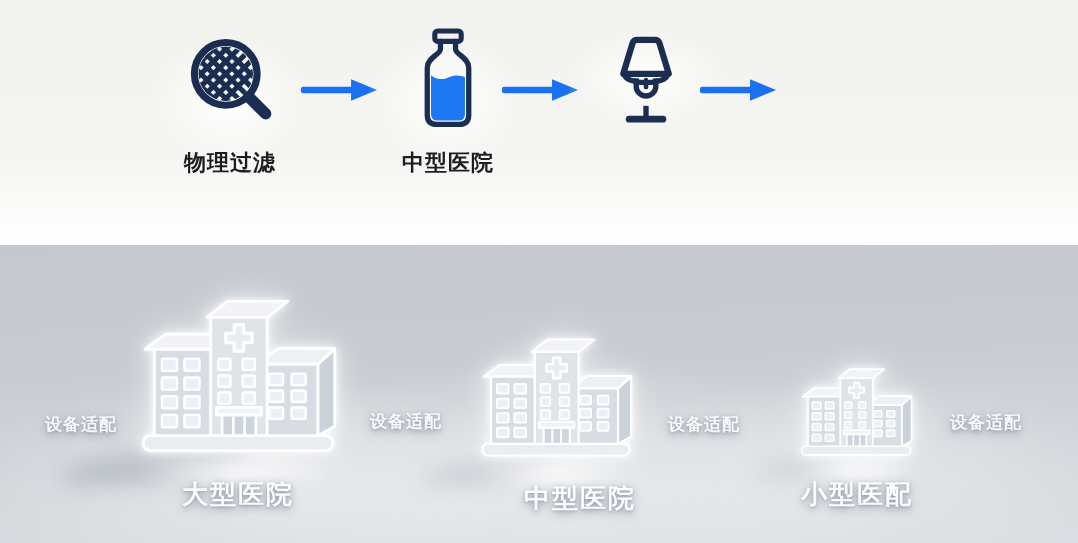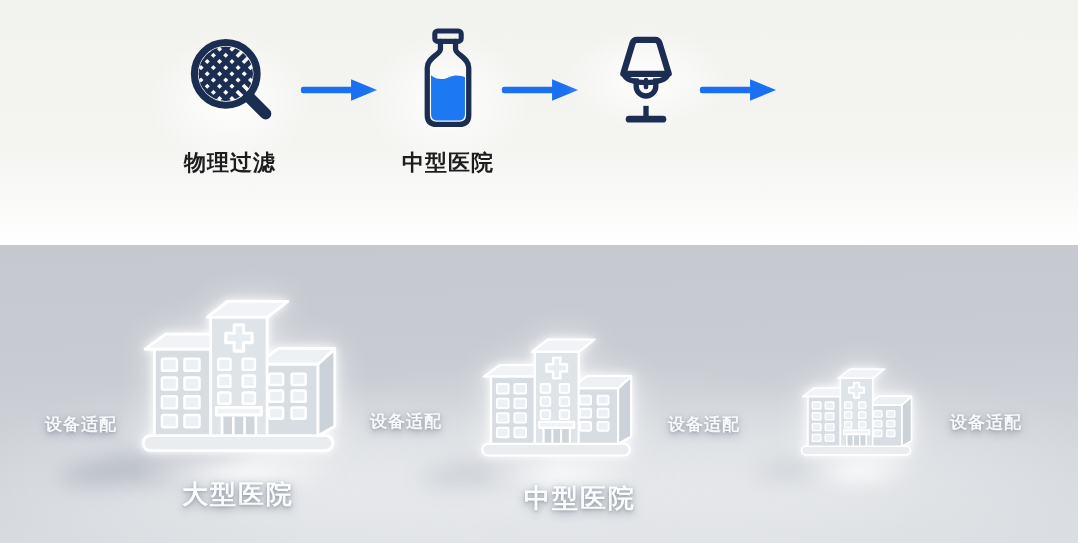--- a/index.html
+++ b/index.html
@@ -204,14 +204,15 @@
         </svg>
     </div>
     <div class="hospital" style="left:794px; top:117px">
       <svg width="124" height="100" viewBox="0 0 230 185">
           <use href="#hospital-shape"></use>
         </svg>
     </div>
 
     <span class="hospital-name" style="left:238px; top:232px">大型医院</span>
     <span class="hospital-name" style="left:580px; top:236px">中型医院</span>
+    <span class="hospital-name" style="left:857px; top:232px">小型医配</span>
   </section>
 </div>
 
 </body></html>

